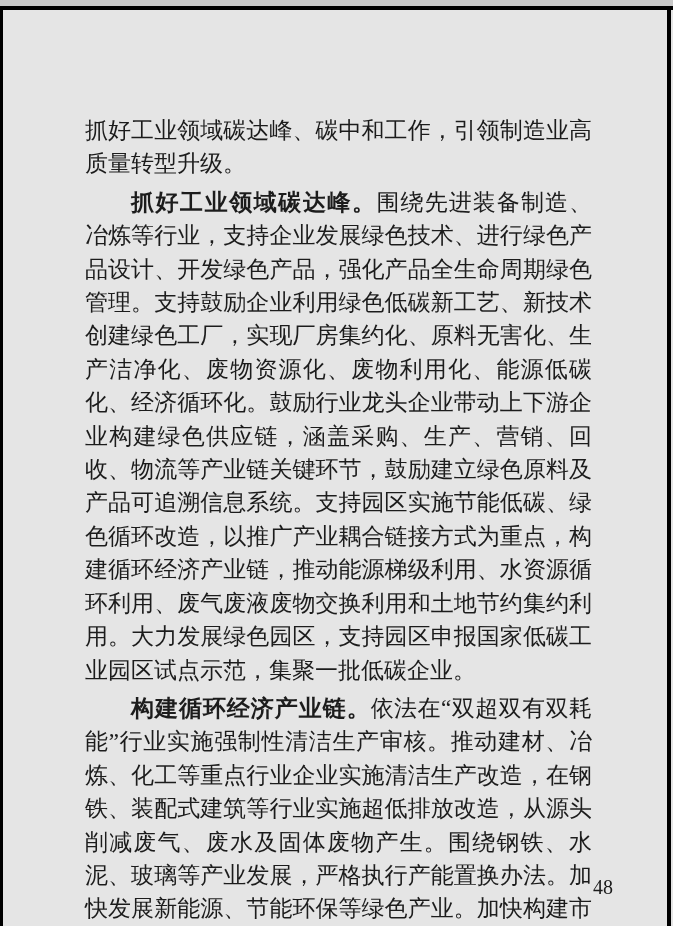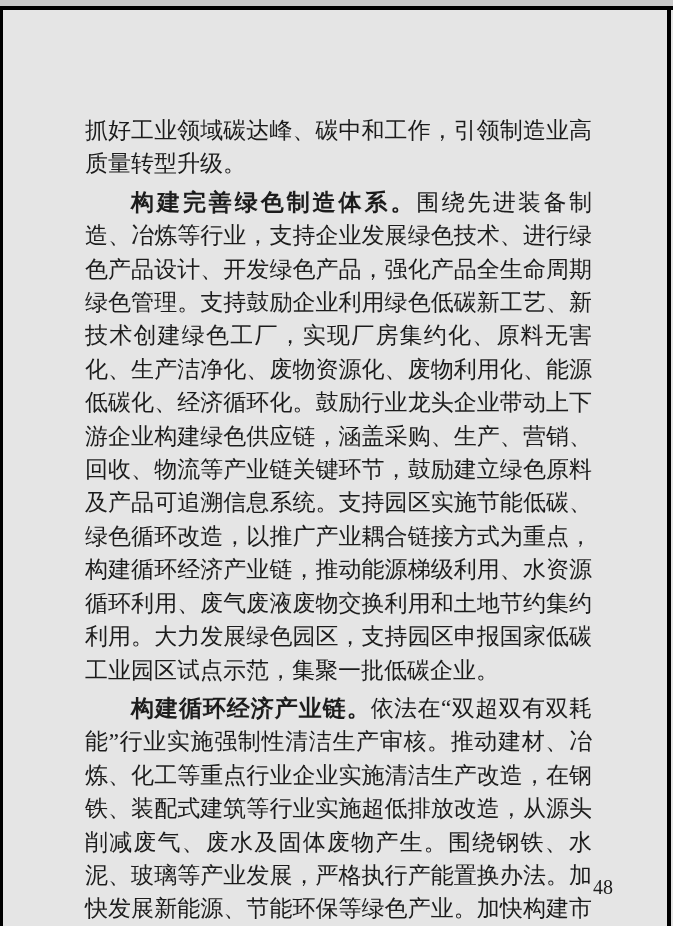--- a/index.html
+++ b/index.html
@@ -84,21 +84,21 @@
 
   <div class="outer-strip"></div>
   <div class="frame-top"></div>
   <div class="frame-left"></div>
   <div class="frame-right"></div>
 
   <div class="text-block">
 
     <p class="para"><span>抓好工业领域碳达峰、碳中和工作，引领制造业高质量转型升级。</span></p>
 
-    <p class="para indented"><span class="lead">构建完善绿色制造体系。</span><span>围绕先进装备制造、冶炼等行业，支持企业发展绿色技术、进行绿色产品设计、开发绿色产品，强化产品全生命周期绿色管理。支持鼓励企业利用绿色低碳新工艺、新技术创建绿色工厂，实现厂房集约化、原料无害化、生产洁净化、废物资源化、废物利用化、能源低碳化、经济循环化。鼓励行业龙头企业带动上下游企业构建绿色供应链，涵盖采购、生产、营销、回收、物流等产业链关键环节，鼓励建立绿色原料及产品可追溯信息系统。支持园区实施节能低碳、绿色循环改造，以推广产业耦合链接方式为重点，构建循环经济产业链，推动能源梯级利用、水资源循环利用、废气废液废物交换利用和土地节约集约利用。大力发展绿色园区，支持园区申报国家低碳工业园区试点示范，集聚一批低碳企业。</span></p>
+    <p class="para indented"><span class="lead">抓好工业领域碳达峰。</span><span>围绕先进装备制造、冶炼等行业，支持企业发展绿色技术、进行绿色产品设计、开发绿色产品，强化产品全生命周期绿色管理。支持鼓励企业利用绿色低碳新工艺、新技术创建绿色工厂，实现厂房集约化、原料无害化、生产洁净化、废物资源化、废物利用化、能源低碳化、经济循环化。鼓励行业龙头企业带动上下游企业构建绿色供应链，涵盖采购、生产、营销、回收、物流等产业链关键环节，鼓励建立绿色原料及产品可追溯信息系统。支持园区实施节能低碳、绿色循环改造，以推广产业耦合链接方式为重点，构建循环经济产业链，推动能源梯级利用、水资源循环利用、废气废液废物交换利用和土地节约集约利用。大力发展绿色园区，支持园区申报国家低碳工业园区试点示范，集聚一批低碳企业。</span></p>
 
     <p class="para indented"><span class="lead">构建循环经济产业链。</span><span>依法在“双超双有双耗能”行业实施强制性清洁生产审核。推动建材、冶炼、化工等重点行业企业实施清洁生产改造，在钢铁、装配式建筑等行业实施超低排放改造，从源头削减废气、废水及固体废物产生。围绕钢铁、水泥、玻璃等产业发展，严格执行产能置换办法。加快发展新能源、节能环保等绿色产业。加快构建市场为导向的绿色技术创新体系，支持企业加强绿色关键技术研发，为重点领域提前实现碳达峰、碳中和目标提供技术支持。支持企业加大绿色制造关键技术和工艺的创新应用，提升关键技术、关键工艺流程或工序环节绿色化程度，</span></p>
 
   </div>
 
   <div class="page-number">48</div>
 
 </div>
 
 </body></html>

